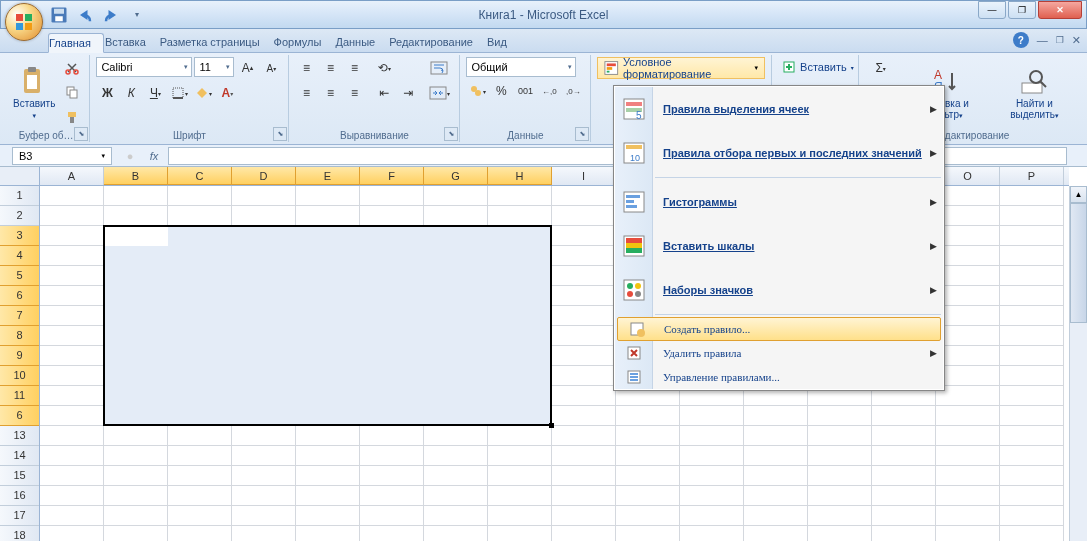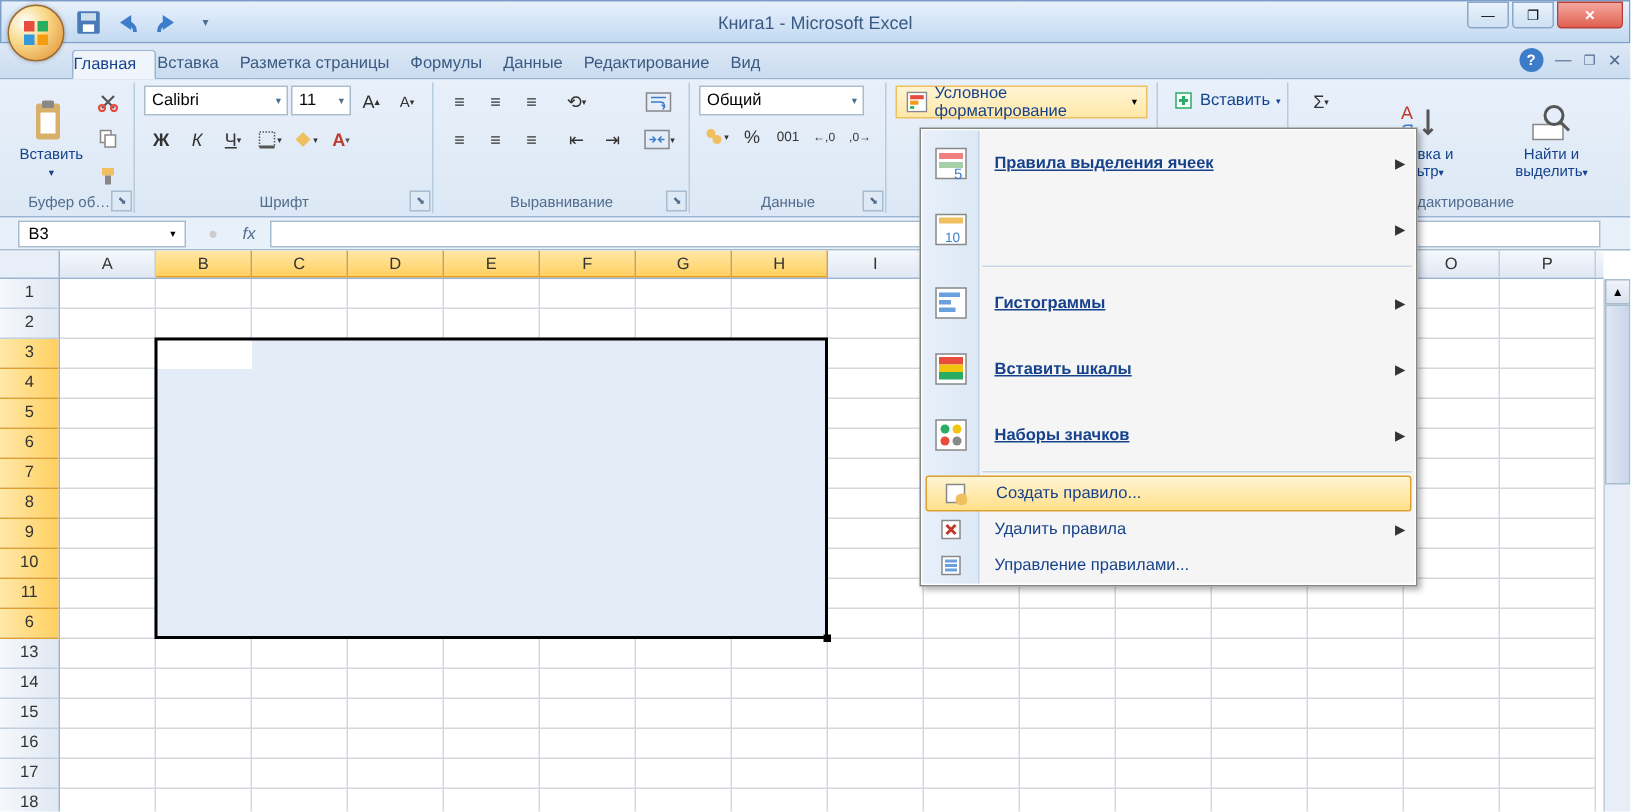--- a/index.html
+++ b/index.html
@@ -40,21 +40,21 @@
 .combo { height: 20px; border: 1px solid #a8bccf; background: #fff; font-size: 11px; padding: 0 4px; display: flex; align-items: center; justify-content: space-between; cursor: pointer; }
 .combo .arrow { font-size: 7px; margin-left: 4px; color: #506c8e; }
 
 .cond-fmt-btn { display: flex; align-items: center; gap: 4px; padding: 2px 6px; border: 1px solid #f0c060; background: linear-gradient(to bottom, #fff4d4, #ffe8a8); cursor: pointer; height: 22px; }
 .cond-fmt-btn .txt { font-size: 11px; color: #15428b; }
 
 .text-btn { display: flex; align-items: center; gap: 4px; padding: 0 4px; font-size: 11px; color: #15428b; cursor: pointer; height: 20px; }
 
 
 .formula-bar { height: 22px; border-bottom: 1px solid #a8bccf; display: flex; align-items: center; background: #e8f0fa; }
-.name-box { width: 112px; border: 1px solid #a8bccf; background: #fff; height: 18px; margin-left: 12px; display: flex; align-items: center; padding: 0 6px; font-size: 11px; justify-content: space-between; }
+.name-box { width: 100px; border: 1px solid #a8bccf; background: #fff; height: 18px; margin-left: 12px; display: flex; align-items: center; padding: 0 6px; font-size: 11px; justify-content: space-between; }
 .name-box .arrow { font-size: 7px; }
 .fx-area { display: flex; align-items: center; margin-left: 8px; gap: 4px; flex: 1; }
 .fx-btn { width: 20px; height: 18px; display: flex; align-items: center; justify-content: center; font-size: 11px; font-style: italic; color: #506c8e; cursor: pointer; }
 .formula-input { flex: 1; height: 18px; border: 1px solid #a8bccf; background: #fff; margin-right: 20px; }
 
 
 .grid-area { position: relative; height: 394px; overflow: hidden; }
 .corner { position: absolute; left: 0; top: 0; width: 40px; height: 19px; background: #e8eef7; border-right: 1px solid #9bb4d4; border-bottom: 1px solid #9bb4d4; }
 .col-headers { position: absolute; left: 40px; top: 0; right: 18px; height: 19px; display: flex; background: linear-gradient(to bottom, #f5f8fc, #e0e8f3); border-bottom: 1px solid #9bb4d4; }
 .col-h { width: 64px; border-right: 1px solid #c2cedb; text-align: center; font-size: 11px; color: #333; line-height: 18px; cursor: pointer; }
@@ -76,21 +76,21 @@
 
 
 .dropdown { position: absolute; background: #f5f5f5; border: 1px solid #868686; box-shadow: 2px 2px 4px rgba(0,0,0,0.3); z-index: 200; }
 .dropdown-inner { border: 1px solid #fff; }
 .menu-iconcol { position: absolute; left: 0; top: 0; bottom: 0; width: 38px; background: linear-gradient(to right, #e8f0fa, #dce8f5); border-right: 1px solid #c5d4e6; }
 .menu-item { display: flex; align-items: center; height: 44px; padding: 0 18px 0 48px; cursor: pointer; position: relative; font-size: 11px; color: #15428b; }
 .menu-item.small { height: 24px; }
 .menu-item .mi-icon { position: absolute; left: 7px; width: 24px; height: 24px; display: flex; align-items: center; justify-content: center; }
 .menu-item.small .mi-icon { width: 16px; height: 16px; left: 11px; }
 .menu-item .mi-text { text-decoration: underline; font-weight: bold; }
-.menu-item.small .mi-text { text-decoration: none; font-weight: normal; }
+.menu-item.small .mi-text { text-decoration: none; font-weight: normal; font-family: Liberation Serif, serif; }
 .menu-item .mi-arrow { position: absolute; right: 6px; font-size: 9px; color: #333; }
 .menu-item.highlight { background: linear-gradient(to bottom, #fff4d4, #ffe08a); border: 1px solid #e0a030; border-radius: 2px; margin: 0 2px; padding-left: 46px; }
 .menu-sep { height: 1px; background: #c5d4e6; margin: 2px 2px 2px 40px; }
 
 .icon-svg { width: 100%; height: 100%; }
 </style>
 </head>
 <body>
 
 <div class="titlebar">
@@ -778,20 +778,21 @@
     </div>
 
     <div class="menu-item">
       <div class="mi-icon">
           <svg viewBox="0 0 24 24">
             <rect x="2" y="2" width="20" height="20" fill="#fff" stroke="#888"></rect>
             <rect x="4" y="4" width="16" height="4" fill="#f0c060"></rect>
             <text x="8" y="20" font-size="9" fill="#3d7cc9">10</text>
           </svg>
         </div>
+      <span class="mi-text">Правила отбора первых и последних значений</span>
       <span class="mi-arrow">▶</span>
     </div>
     <div class="menu-sep"></div>
 
     <div class="menu-item">
       <div class="mi-icon">
           <svg viewBox="0 0 24 24">
             <rect x="2" y="2" width="20" height="20" fill="#fff" stroke="#888"></rect>
             <rect x="4" y="5" width="14" height="3" fill="#6aa0e0"></rect>
             <rect x="4" y="10" width="8" height="3" fill="#6aa0e0"></rect>

